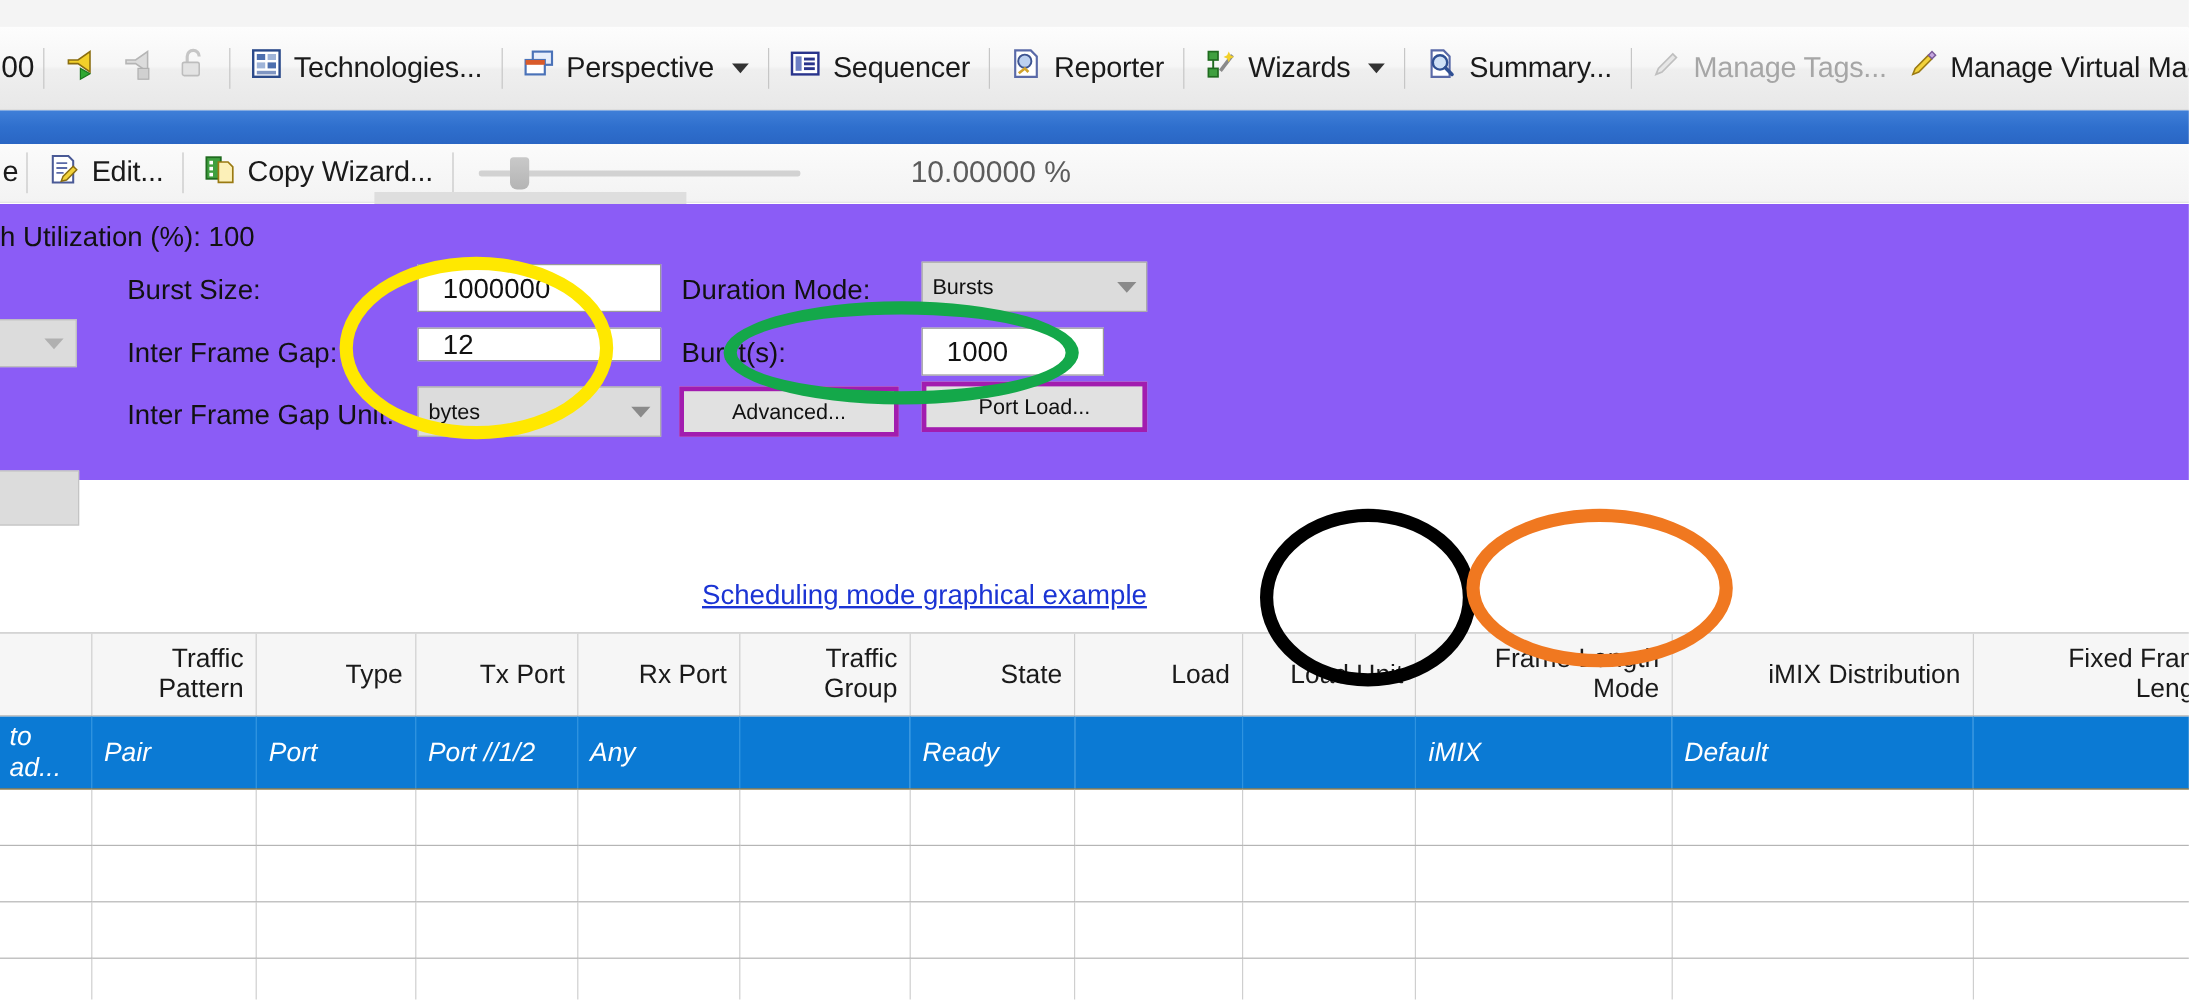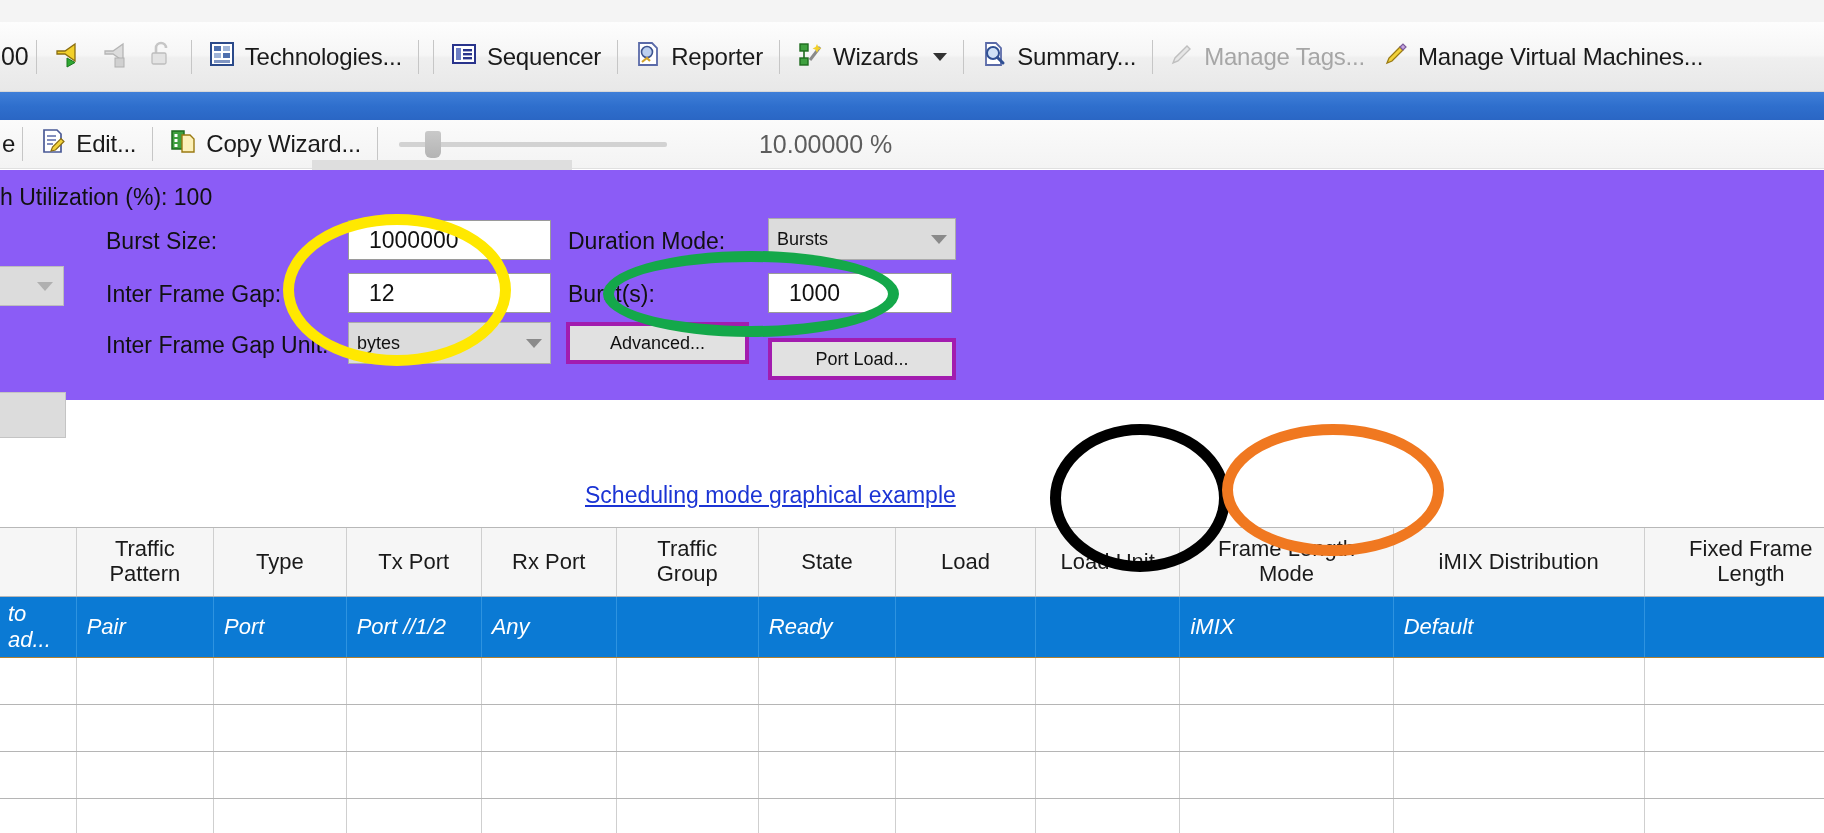--- a/index.html
+++ b/index.html
@@ -243,21 +243,21 @@
     width: 1860px;
     margin-left: -2px;
   }
   table.tbl th {
     background: #f6f6f6;
     border-right: 1px solid #cfcfcf;
     border-bottom: 1px solid #b8b8b8;
     font-weight: normal;
     font-size: 22px;
     color: #1a1a1a;
-    text-align: center;
+    text-align: right;
     padding: 6px 10px;
     height: 56px;
     vertical-align: middle;
     line-height: 1.12;
   }
   table.tbl td {
     border-right: 1px solid #cfcfcf;
     border-bottom: 1px solid #b5b5b5;
     font-size: 22px;
     padding: 4px 10px;
@@ -331,20 +331,31 @@
         <rect x="6" y="13" width="7" height="5" fill="#9fb4d8"></rect>
         <rect x="15" y="13" width="7" height="5" fill="#4d6fae"></rect>
         <rect x="6" y="20" width="16" height="3" fill="#7f95c2"></rect>
       </svg>
     </span>
     <span>Technologies...</span>
   </span>
 
   <span class="tb-sep"></span>
 
+  <span class="tb-item">
+    <span class="ico">
+      <svg width="28" height="28" viewBox="0 0 28 28">
+        <rect x="9" y="4" width="16" height="11" fill="#e8eefb" stroke="#4a72b8" stroke-width="1.8"></rect>
+        <rect x="3" y="11" width="16" height="12" fill="#ffffff" stroke="#4a72b8" stroke-width="1.8"></rect>
+        <rect x="3" y="11" width="16" height="4" fill="#d95b2b"></rect>
+      </svg>
+    </span>
+    <span>Perspective</span>
+    <span class="caret"></span>
+  </span>
 
   <span class="tb-sep"></span>
 
   <span class="tb-item">
     <span class="ico">
       <svg width="28" height="28" viewBox="0 0 28 28">
         <rect x="3" y="5" width="22" height="18" fill="#ffffff" stroke="#29348c" stroke-width="2"></rect>
         <rect x="6" y="8" width="5" height="12" fill="#6d7fc4"></rect>
         <rect x="13" y="9" width="9" height="2.4" fill="#29348c"></rect>
         <rect x="13" y="13" width="9" height="2.4" fill="#29348c"></rect>
@@ -475,34 +486,34 @@
   <div class="lbl" style="left:106px; top:58px;">Burst Size:</div>
   <div class="txtbox" style="left:348px; top:50px; width:203px; height:40px;">1000000</div>
 
   <div class="lbl" style="left:568px; top:58px;">Duration Mode:</div>
   <div class="combobox" style="left:768px; top:48px; width:188px; height:42px;">
     <span>Bursts</span>
     <span class="combo-caret"></span>
   </div>
 
   <div class="lbl" style="left:106px; top:111px;">Inter Frame Gap:</div>
-  <div class="txtbox" style="left:348px; top:103px; width:203px; height:40px;">12</div>
+  <div class="txtbox" style="left:348px; top:103px; width:203px; height:28px;">12</div>
 
   <div class="lbl" style="left:568px; top:111px;">Burst(s):</div>
-  <div class="txtbox" style="left:768px; top:103px; width:184px; height:40px;">1000</div>
+  <div class="txtbox" style="left:768px; top:103px; width:152px; height:40px;">1000</div>
 
   <div class="lbl" style="left:106px; top:162px;">Inter Frame Gap Unit:</div>
   <div class="combobox" style="left:348px; top:152px; width:203px; height:42px;">
     <span>bytes</span>
     <span class="combo-caret"></span>
   </div>
 
   <div class="btn" style="left:566px; top:152px; width:183px; height:42px;">Advanced...</div>
 
-  <div class="btn" style="left:768px; top:168px; width:188px; height:42px;">Port Load...</div>
+  <div class="btn" style="left:768px; top:148px; width:188px; height:42px;">Port Load...</div>
 
   <div class="btn-ghost" style="left:-42px; top:222px; width:108px; height:46px;">e...</div>
 </div>
 
 <a class="sched-link" href="#">Scheduling mode graphical example</a>
 
 <div class="grid">
   <table class="tbl">
     <colgroup>
       <col style="width:66px">

